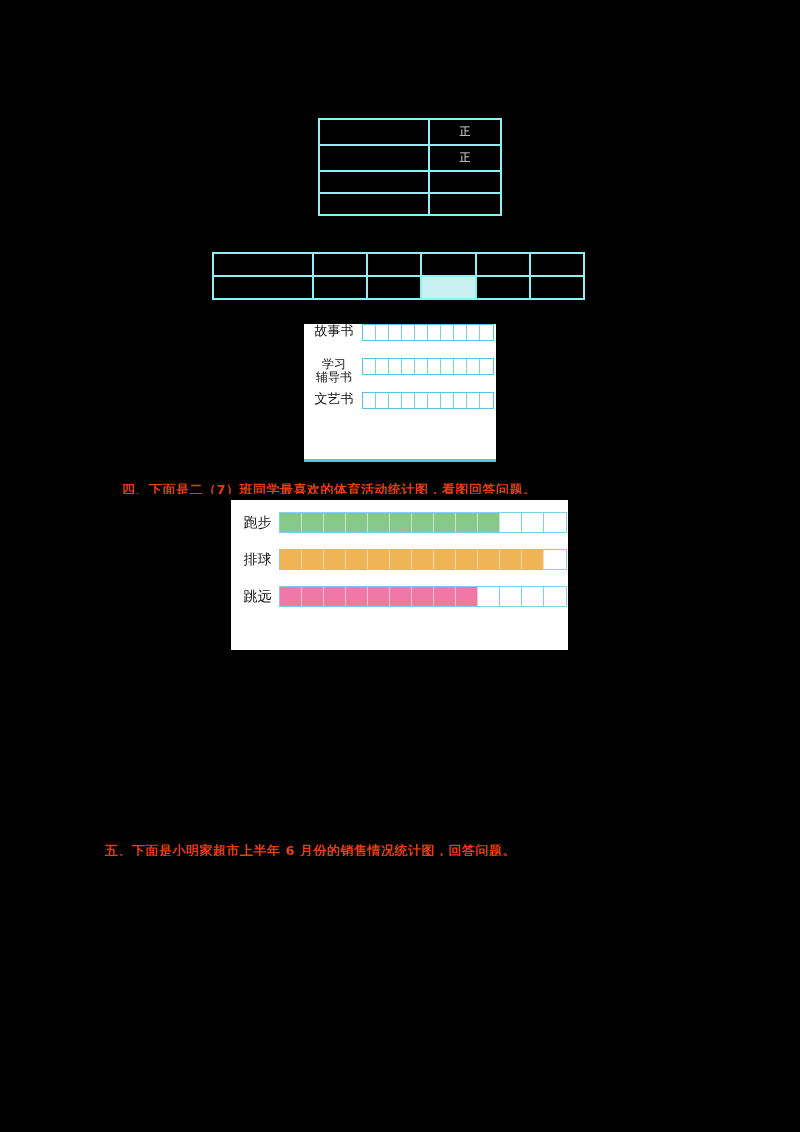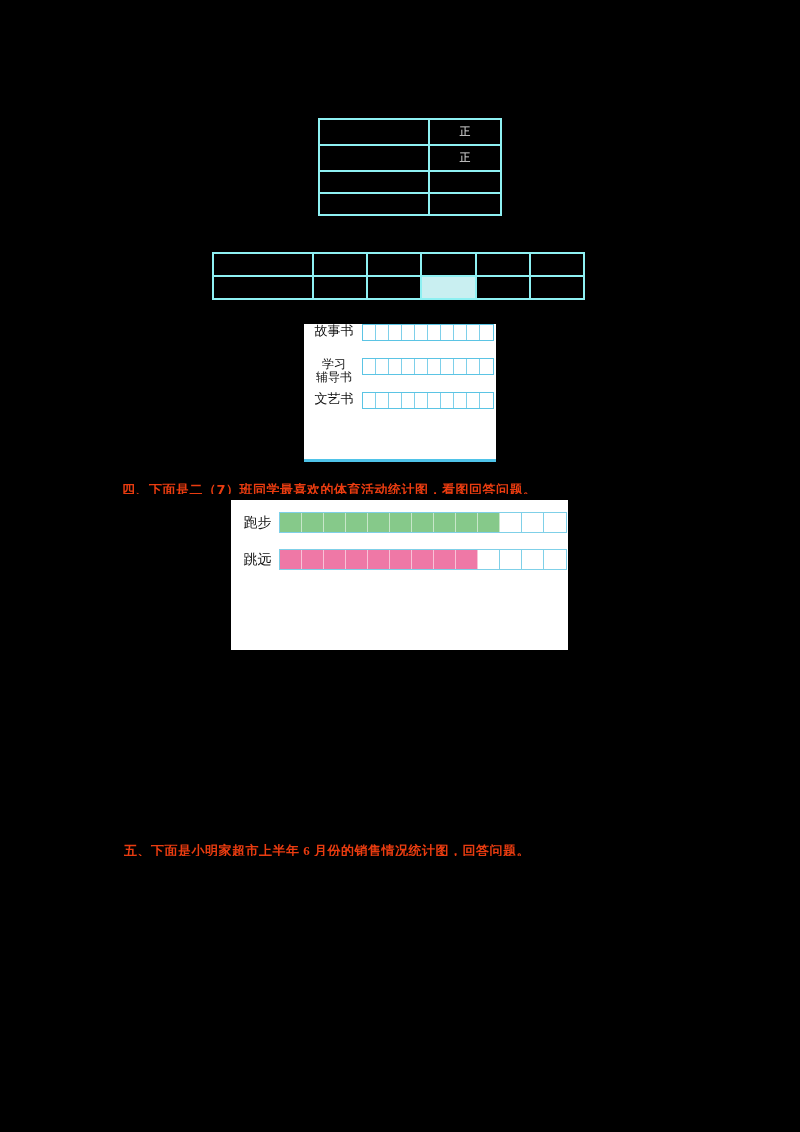--- a/index.html
+++ b/index.html
@@ -121,25 +121,24 @@
     letter-spacing: 0.5px;
     font-family: "DejaVu Sans", "Liberation Sans", sans-serif;
   }
   #heading-four {
     left: 122px;
     top: 481px;
     height: 13px;
     line-height: 17px;
   }
   #heading-five {
-    left: 124px;
+    left: 105px;
     top: 842px;
     height: 14px;
     line-height: 18px;
-    font-family: Liberation Serif, serif;
   }
 
   
   #sport-chart {
     left: 231px;
     top: 500px;
     width: 337px;
     height: 150px;
     background: #ffffff;
     box-sizing: border-box;
@@ -285,20 +284,38 @@
         <div class="cell filled" style="background: rgb(134, 201, 138);"></div>
         <div class="cell filled" style="background: rgb(134, 201, 138);"></div>
         <div class="cell filled" style="background: rgb(134, 201, 138);"></div>
         <div class="cell filled" style="background: rgb(134, 201, 138);"></div>
         <div class="cell"></div>
         <div class="cell"></div>
         <div class="cell"></div>
       </div>
   </div>
   <div class="sport-row">
+    <div class="sport-label">排球</div>
+    <div class="sport-cells">
+        <div class="cell filled" style="background: rgb(239, 180, 85);"></div>
+        <div class="cell filled" style="background: rgb(239, 180, 85);"></div>
+        <div class="cell filled" style="background: rgb(239, 180, 85);"></div>
+        <div class="cell filled" style="background: rgb(239, 180, 85);"></div>
+        <div class="cell filled" style="background: rgb(239, 180, 85);"></div>
+        <div class="cell filled" style="background: rgb(239, 180, 85);"></div>
+        <div class="cell filled" style="background: rgb(239, 180, 85);"></div>
+        <div class="cell filled" style="background: rgb(239, 180, 85);"></div>
+        <div class="cell filled" style="background: rgb(239, 180, 85);"></div>
+        <div class="cell filled" style="background: rgb(239, 180, 85);"></div>
+        <div class="cell filled" style="background: rgb(239, 180, 85);"></div>
+        <div class="cell filled" style="background: rgb(239, 180, 85);"></div>
+        <div class="cell"></div>
+      </div>
+  </div>
+  <div class="sport-row">
     <div class="sport-label">跳远</div>
     <div class="sport-cells">
         <div class="cell filled" style="background: rgb(239, 120, 166);"></div>
         <div class="cell filled" style="background: rgb(239, 120, 166);"></div>
         <div class="cell filled" style="background: rgb(239, 120, 166);"></div>
         <div class="cell filled" style="background: rgb(239, 120, 166);"></div>
         <div class="cell filled" style="background: rgb(239, 120, 166);"></div>
         <div class="cell filled" style="background: rgb(239, 120, 166);"></div>
         <div class="cell filled" style="background: rgb(239, 120, 166);"></div>
         <div class="cell filled" style="background: rgb(239, 120, 166);"></div>

